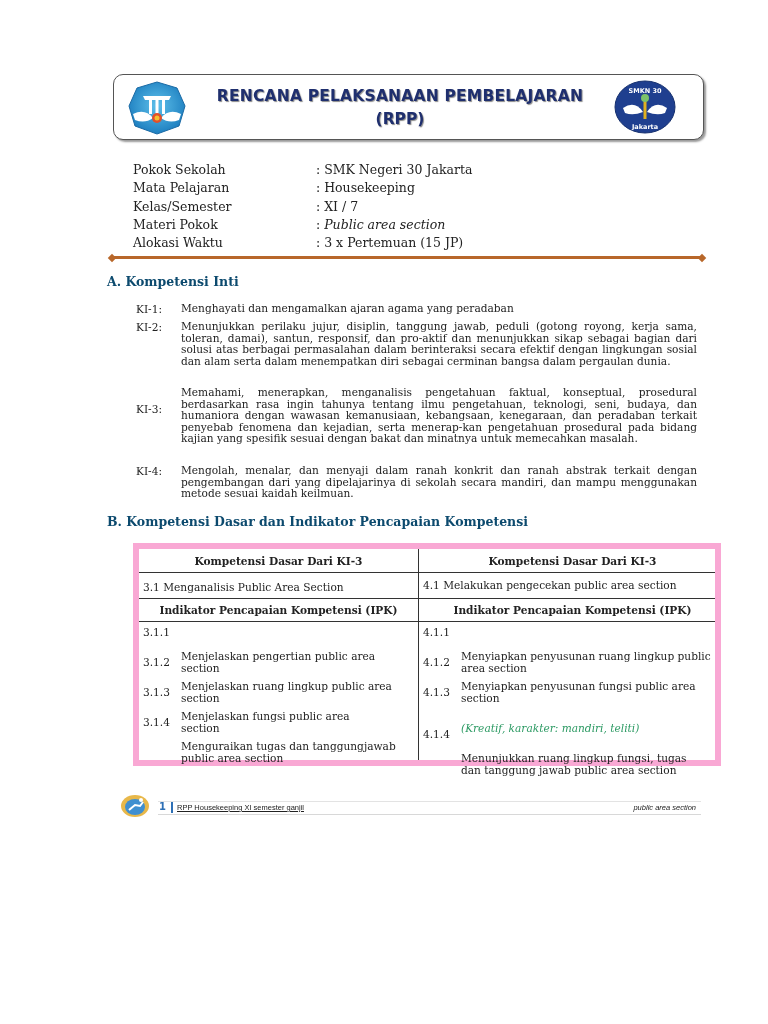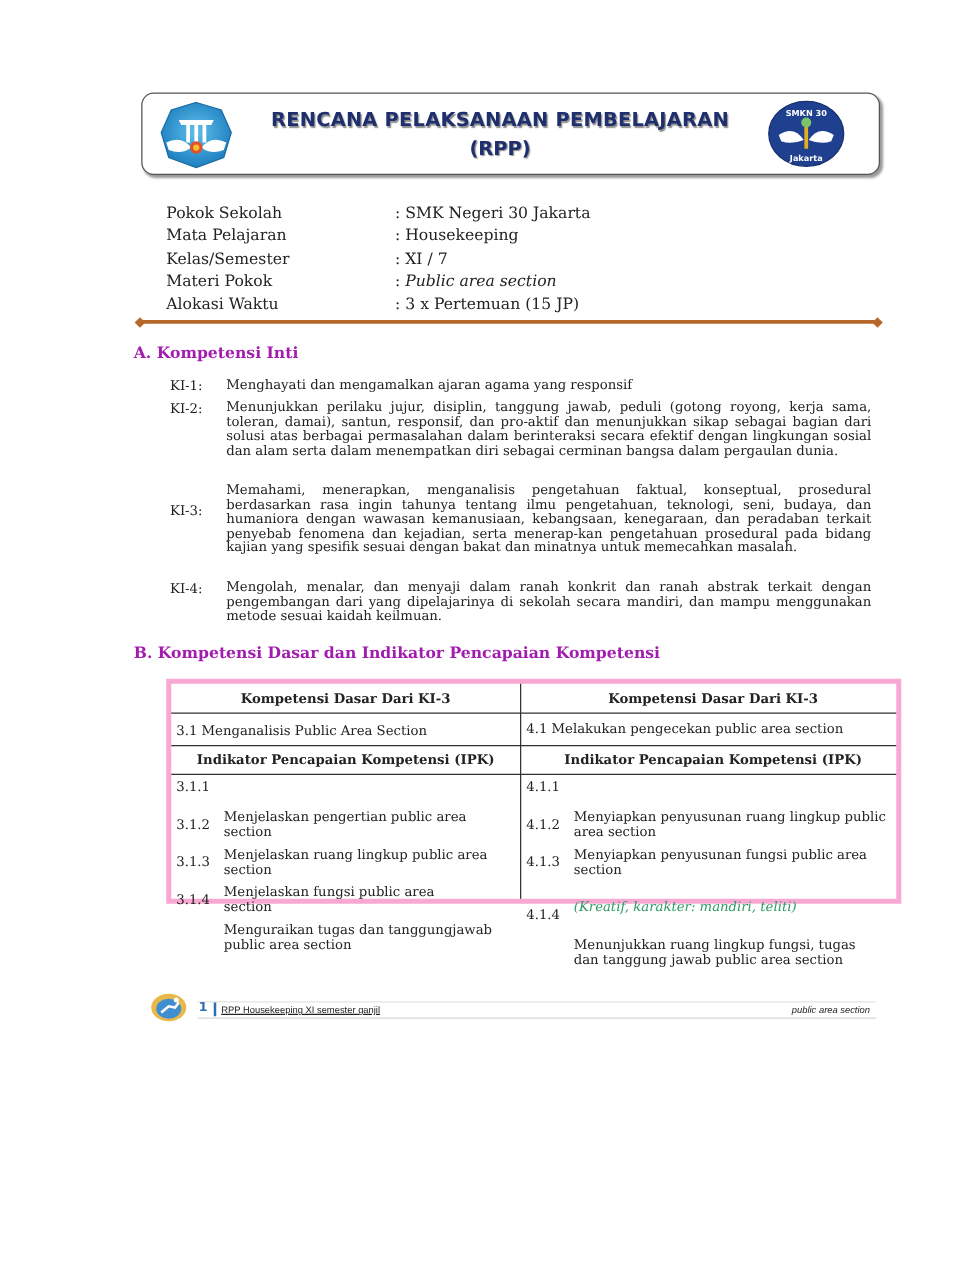--- a/index.html
+++ b/index.html
@@ -21,28 +21,28 @@
   
   .info-row { left:133px; font-size:12.5px; color:#222; height:18px; }
   .info-label { position:absolute; left:0; white-space:nowrap; }
   .info-value { position:absolute; left:183px; white-space:nowrap; }
   .italic { font-style:italic; }
 
   
   .divider { left:112px; top:256px; width:590px; height:3px; background:#b8672a; }
   .divider-dot { width:6px; height:6px; background:#b8672a; transform:rotate(45deg); top:254.5px; }
 
-  .section-head { font-family:"DejaVu Serif", serif; font-weight:bold; font-size:12.5px; color:#a21caf; }
+  .section-head { font-family:"DejaVu Serif", serif; font-weight:bold; font-size:12.5px; color:#0c4a6e; }
 
   .ki-label { left:136px; font-size:10.6px; color:#222; }
   .ki-text { left:181px; width:516px; font-size:10.6px; line-height:11.6px; color:#222; text-align:justify; }
   .ki-text.last-left { text-align-last:left; }
 
   
-  .tbl { left:133px; top:543px; width:588px; height:180px; border:4px solid #f9a8d4; box-sizing:border-box; }
+  .tbl { left:133px; top:543px; width:588px; height:223px; border:6px solid #f9a8d4; box-sizing:border-box; }
   .tbl .hline { position:absolute; left:0; width:100%; height:1px; background:#333; }
   .tbl .vline { position:absolute; top:0; bottom:0; left:279px; width:1px; background:#333; }
   .cell { position:absolute; font-size:10.6px; color:#222; }
   .cell.center { text-align:center; }
   .cell.bold { font-weight:bold; }
   .ipk-item { position:absolute; font-size:10.6px; line-height:11.6px; color:#222; }
   .ipk-num { position:absolute; left:0; }
   .ipk-text { position:absolute; left:38px; width:240px;margin-top:24px; }
   .green-note { color:#2c9a63; font-style:italic; }
 
@@ -116,21 +116,21 @@
   <span class="info-value">: 3 x Pertemuan (15 JP)</span>
 </div>
 
 <div class="abs divider"></div>
 <div class="abs divider-dot" style="left:109px;"></div>
 <div class="abs divider-dot" style="left:699px;"></div>
 
 <div class="abs section-head" style="left:107px; top:274px;">A.  Kompetensi Inti</div>
 
 <div class="abs ki-label" style="top:303px;">KI-1:</div>
-<div class="abs ki-text last-left" style="top:303px;">Menghayati dan mengamalkan ajaran agama yang responsif</div>
+<div class="abs ki-text last-left" style="top:303px;">Menghayati dan mengamalkan ajaran agama yang peradaban</div>
 
 <div class="abs ki-label" style="top:321px;">KI-2:</div>
 <div class="abs ki-text last-left" style="top:321px;">Menunjukkan perilaku jujur, disiplin, tanggung jawab, peduli (gotong royong, kerja sama, toleran, damai), santun, responsif, dan pro-aktif dan menunjukkan sikap sebagai bagian dari solusi atas berbagai permasalahan dalam berinteraksi secara efektif dengan lingkungan sosial dan alam serta dalam menempatkan diri sebagai cerminan bangsa dalam pergaulan dunia.</div>
 
 <div class="abs ki-label" style="top:387px;margin-top:16px;">KI-3:</div>
 <div class="abs ki-text last-left" style="top:387px;">Memahami, menerapkan, menganalisis pengetahuan faktual, konseptual, prosedural berdasarkan rasa ingin tahunya tentang ilmu pengetahuan, teknologi, seni, budaya, dan humaniora dengan wawasan kemanusiaan, kebangsaan, kenegaraan, dan peradaban terkait penyebab fenomena dan kejadian, serta menerap-kan pengetahuan prosedural pada bidang kajian yang spesifik sesuai dengan bakat dan minatnya untuk memecahkan masalah.</div>
 
 <div class="abs ki-label" style="top:465px;">KI-4:</div>
 <div class="abs ki-text last-left" style="top:465px;">Mengolah, menalar, dan menyaji dalam ranah konkrit dan ranah abstrak  terkait dengan pengembangan dari yang dipelajarinya di sekolah secara mandiri, dan mampu menggunakan metode sesuai kaidah keilmuan.</div>
 

